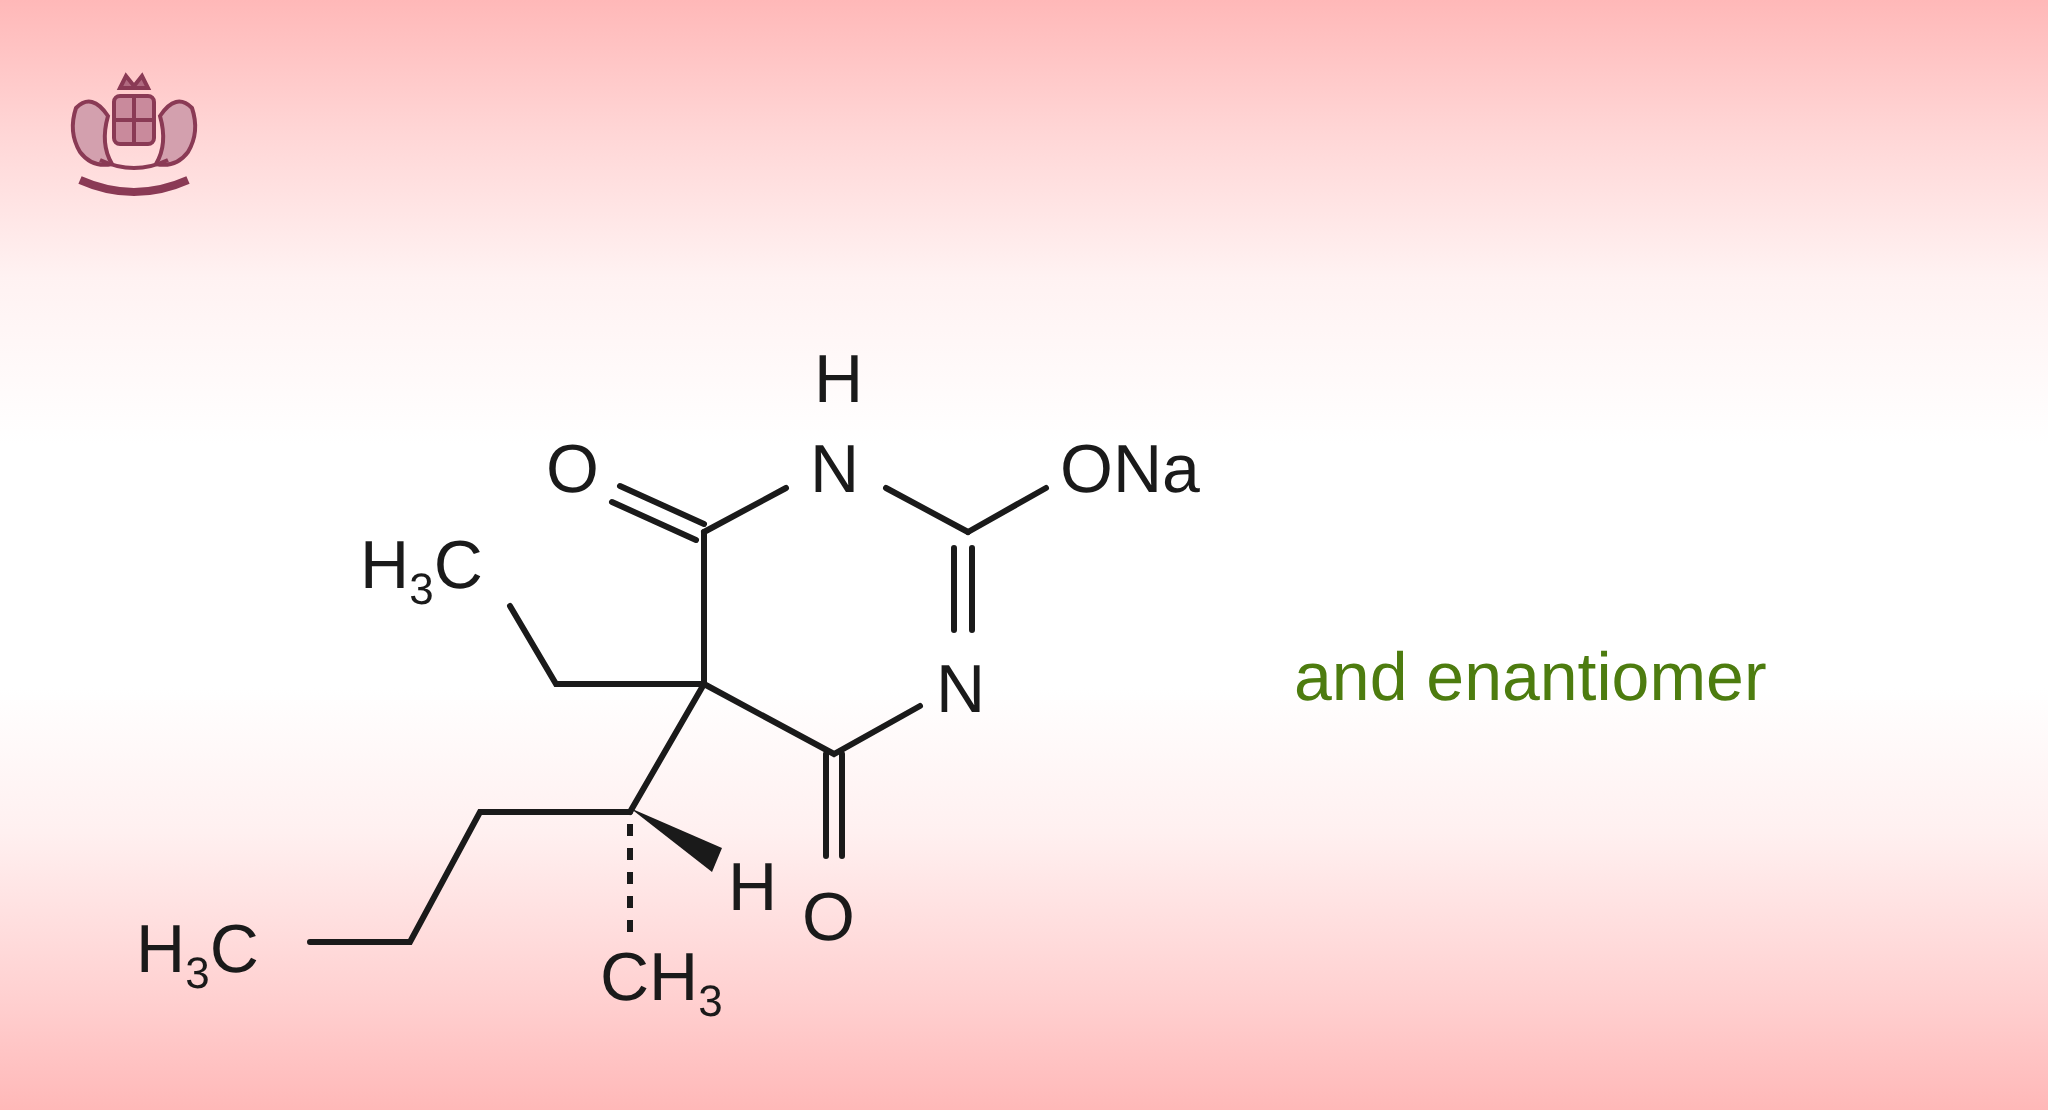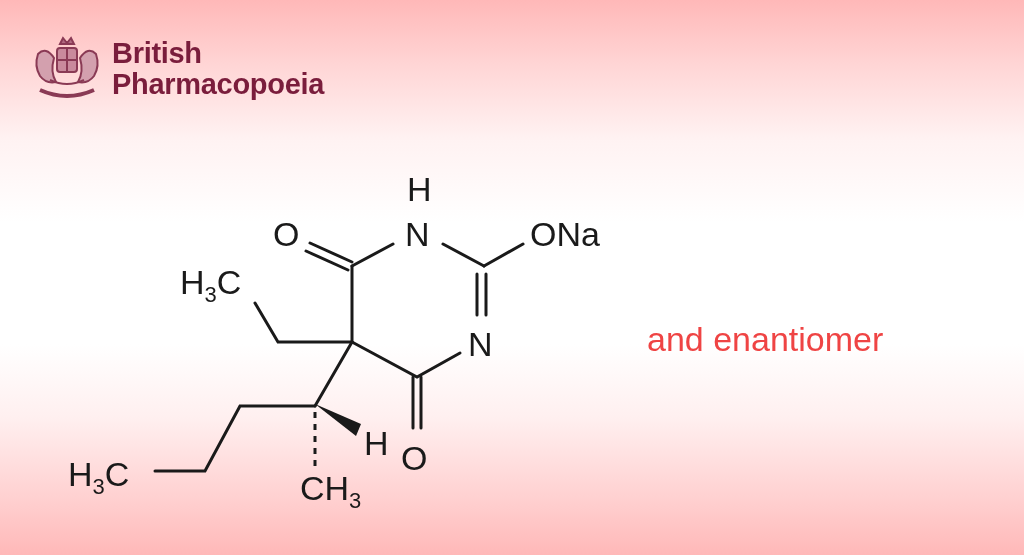--- a/index.html
+++ b/index.html
@@ -5,41 +5,37 @@
   html,body{margin:0;padding:0;}
   body{width:1024px;height:555px;overflow:hidden;position:relative;
     background:linear-gradient(to bottom,#ffb8b8 0%,#ffd6d6 12%,#fff2f2 25%,#ffffff 40%,#ffffff 62%,#fff0f0 75%,#ffd0d0 90%,#ffb8b8 100%);
     font-family:"Liberation Sans",sans-serif;}
   .logo{position:absolute;left:30px;top:34px;display:flex;align-items:center;}
   .crest{width:74px;height:70px;}
   .brand{margin-left:8px;color:#7a1d3c;font-weight:bold;font-size:29px;line-height:31px;letter-spacing:-0.3px;}
   svg.mol{position:absolute;left:0;top:0;}
   .lbl{font-family:"Liberation Sans",sans-serif;font-size:34px;fill:#1a1a1a;}
   .sub{font-size:22px;}
-  .enant{position:absolute;left:647px;top:320px;font-size:34px;color:#ef4444;}
+  .enant{position:absolute;left:647px;top:320px;font-size:34px;color:#4d7c0f;}
 </style>
 </head>
 <body>
 
 <div class="logo">
   <svg class="crest" viewBox="0 0 74 70">
     <g fill="none" stroke="#8a3a55" stroke-width="2">
       <path d="M30 10 l3-6 4 5 4-5 3 6 z" fill="#b06a80"></path>
       <rect x="27" y="14" width="20" height="24" rx="3" fill="#c98a9c"></rect>
       <path d="M27 26 h20 M37 14 v24"></path>
       <path d="M8 20 q8-8 16 4 q-4 14 2 24 q-10 2-16-6 q-6-10-2-22z" fill="#d3a0ae"></path>
       <path d="M66 20 q-8-8-16 4 q4 14-2 24 q10 2 16-6 q6-10 2-22z" fill="#d3a0ae"></path>
       <path d="M10 56 q27 12 54 0" stroke-width="4"></path>
       <path d="M20 46 q17 8 34 0"></path>
     </g>
   </svg>
-  <div class="brand">
-    <div>British</div>
-    <div>Pharmacopoeia</div>
-  </div>
 </div>
 
 <svg class="mol" width="1024" height="555">
   <g stroke="#1a1a1a" stroke-width="3" fill="none" stroke-linecap="round">
 
     <path d="M310 243 L352 262 M306 251 L348 270"></path>
 
     <path d="M352 266 L352 342"></path>
     <path d="M352 266 L393 244"></path>
     <path d="M443 244 L484 266"></path>

